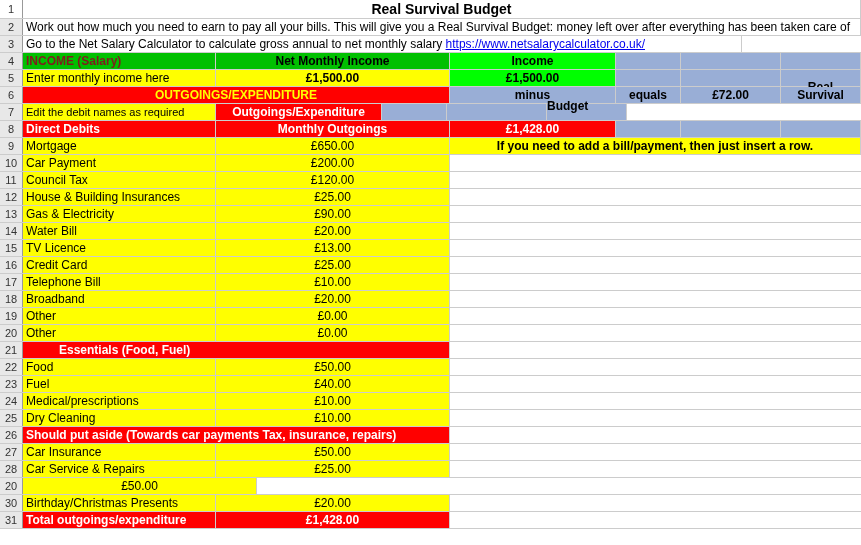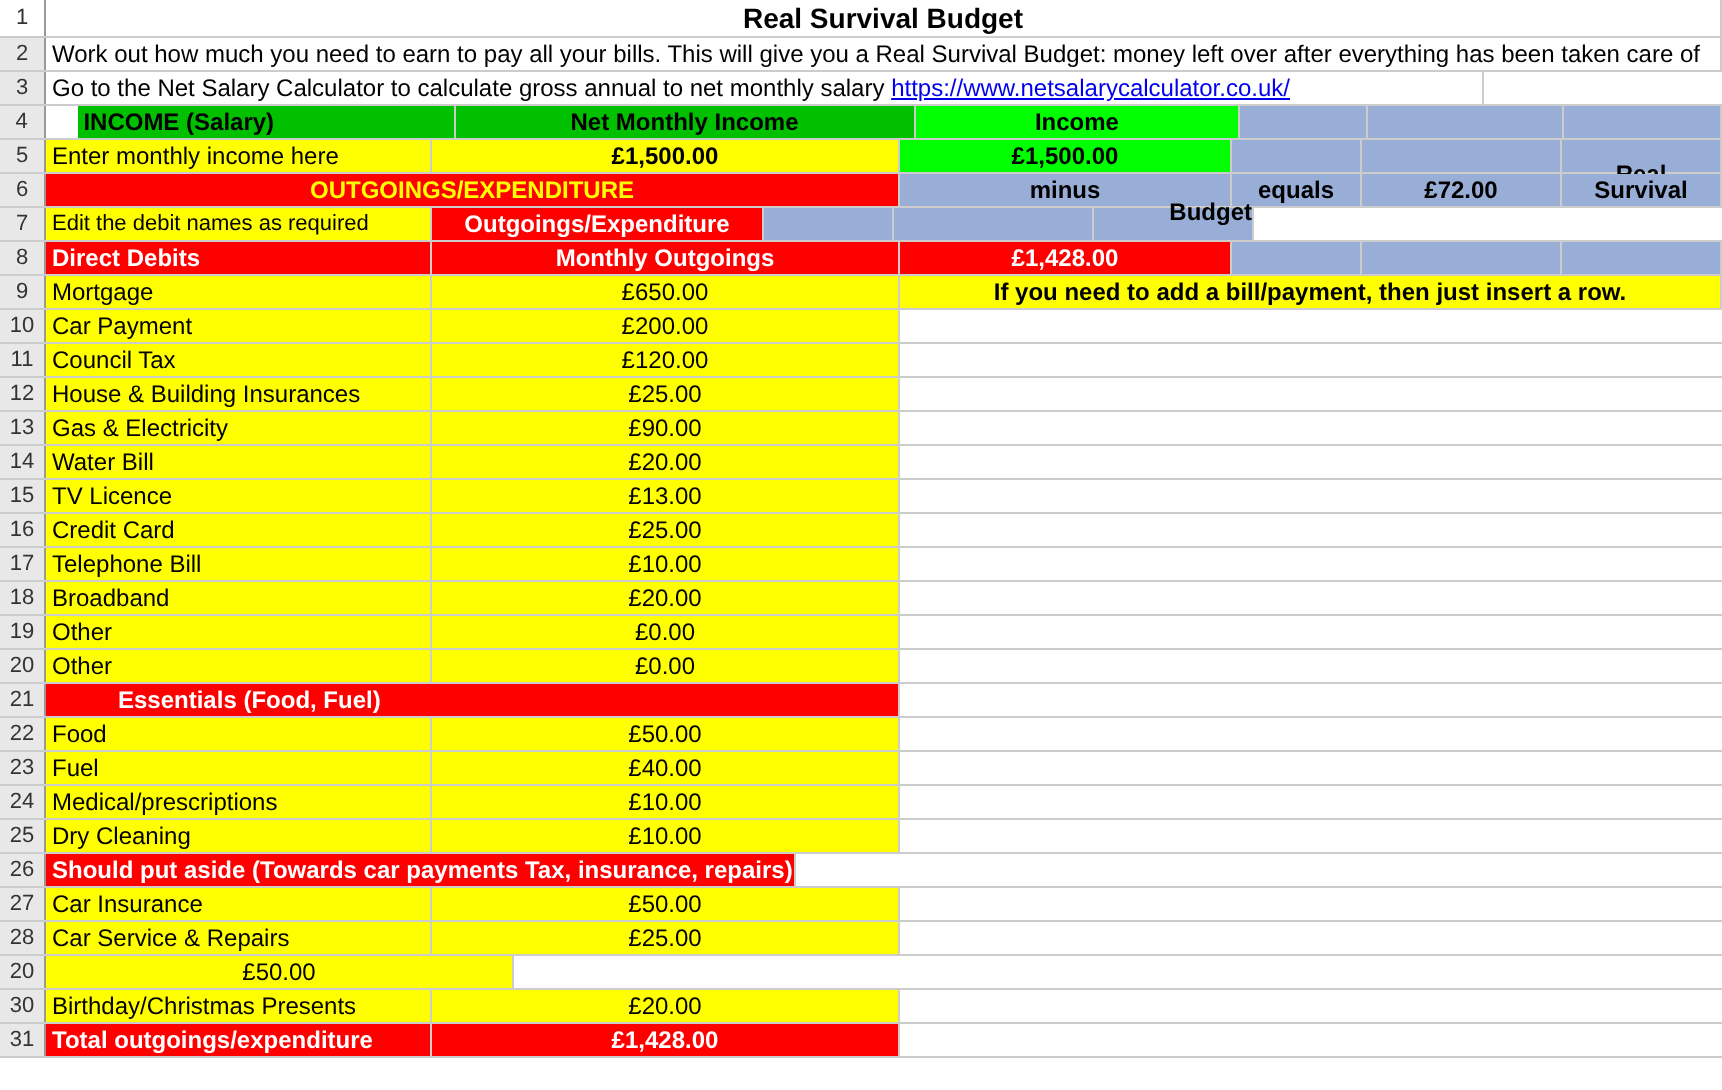--- a/index.html
+++ b/index.html
@@ -75,21 +75,21 @@
     <div class="cell rowhead">3</div>
     <div class="cell nowrap-over" style="width:719px;">
       <span class="abs-text">
         <span>Go to the Net Salary Calculator to calculate gross annual to net monthly salary </span><a href="#">https://www.netsalarycalculator.co.uk/</a>
       </span>
     </div>
   </div>
 
   <div class="row">
     <div class="cell rowhead">4</div>
-    <div class="cell colA green bold" style="color:#000000;margin-left:16px;">INCOME (Salary)</div>
+    <div class="cell colA green bold" style="color:#7f1d1d;">INCOME (Salary)</div>
     <div class="cell colB green bold center">Net Monthly Income</div>
     <div class="cell colC lgreen bold center">Income</div>
     <div class="cell colD blue"></div>
     <div class="cell colE blue"></div>
     <div class="cell colF blue"></div>
   </div>
 
   <div class="row">
     <div class="cell rowhead">5</div>
     <div class="cell colA yellow">Enter monthly income here</div>
@@ -113,21 +113,21 @@
     </div>
   </div>
 
   <div class="row">
     <div class="cell rowhead">7</div>
     <div class="cell colA yellow" style="font-size:11px;">Edit the debit names as required</div>
     <div class="cell colC red-white bold center">Outgoings/Expenditure</div>
     <div class="cell colD blue"></div>
     <div class="cell colE blue"></div>
     <div class="cell colF blue bold center" style="position:relative;">
-      <span style="position:absolute;top:-5px;left:0;right:0;text-align:right;">Budget</span>
+      <span style="position:absolute;top:-5px;left:0;right:0;text-align:left;">Budget</span>
     </div>
   </div>
 
   <div class="row">
     <div class="cell rowhead">8</div>
     <div class="cell colA red-white bold">Direct Debits</div>
     <div class="cell colB red-white bold center">Monthly Outgoings</div>
     <div class="cell colC red-white bold center">£1,428.00</div>
     <div class="cell colD blue"></div>
     <div class="cell colE blue"></div>
@@ -218,21 +218,21 @@
       <div class="cell colB yellow center">£10.00</div>
     </div>
     <div class="row">
       <div class="cell rowhead">25</div>
       <div class="cell colA yellow">Dry Cleaning</div>
       <div class="cell colB yellow center">£10.00</div>
     </div>
 
   <div class="row">
     <div class="cell rowhead">26</div>
-    <div class="cell red-white bold" style="width:375px;">Should put aside (Towards car payments Tax, insurance, repairs)</div>
+    <div class="cell red-white bold" style="width:427px;">Should put aside (Towards car payments Tax, insurance, repairs)</div>
   </div>
 
   <div class="row">
       <div class="cell rowhead">27</div>
       <div class="cell colA yellow">Car Insurance</div>
       <div class="cell colB yellow center">£50.00</div>
     </div>
     <div class="row">
       <div class="cell rowhead">28</div>
       <div class="cell colA yellow">Car Service &amp; Repairs</div>

